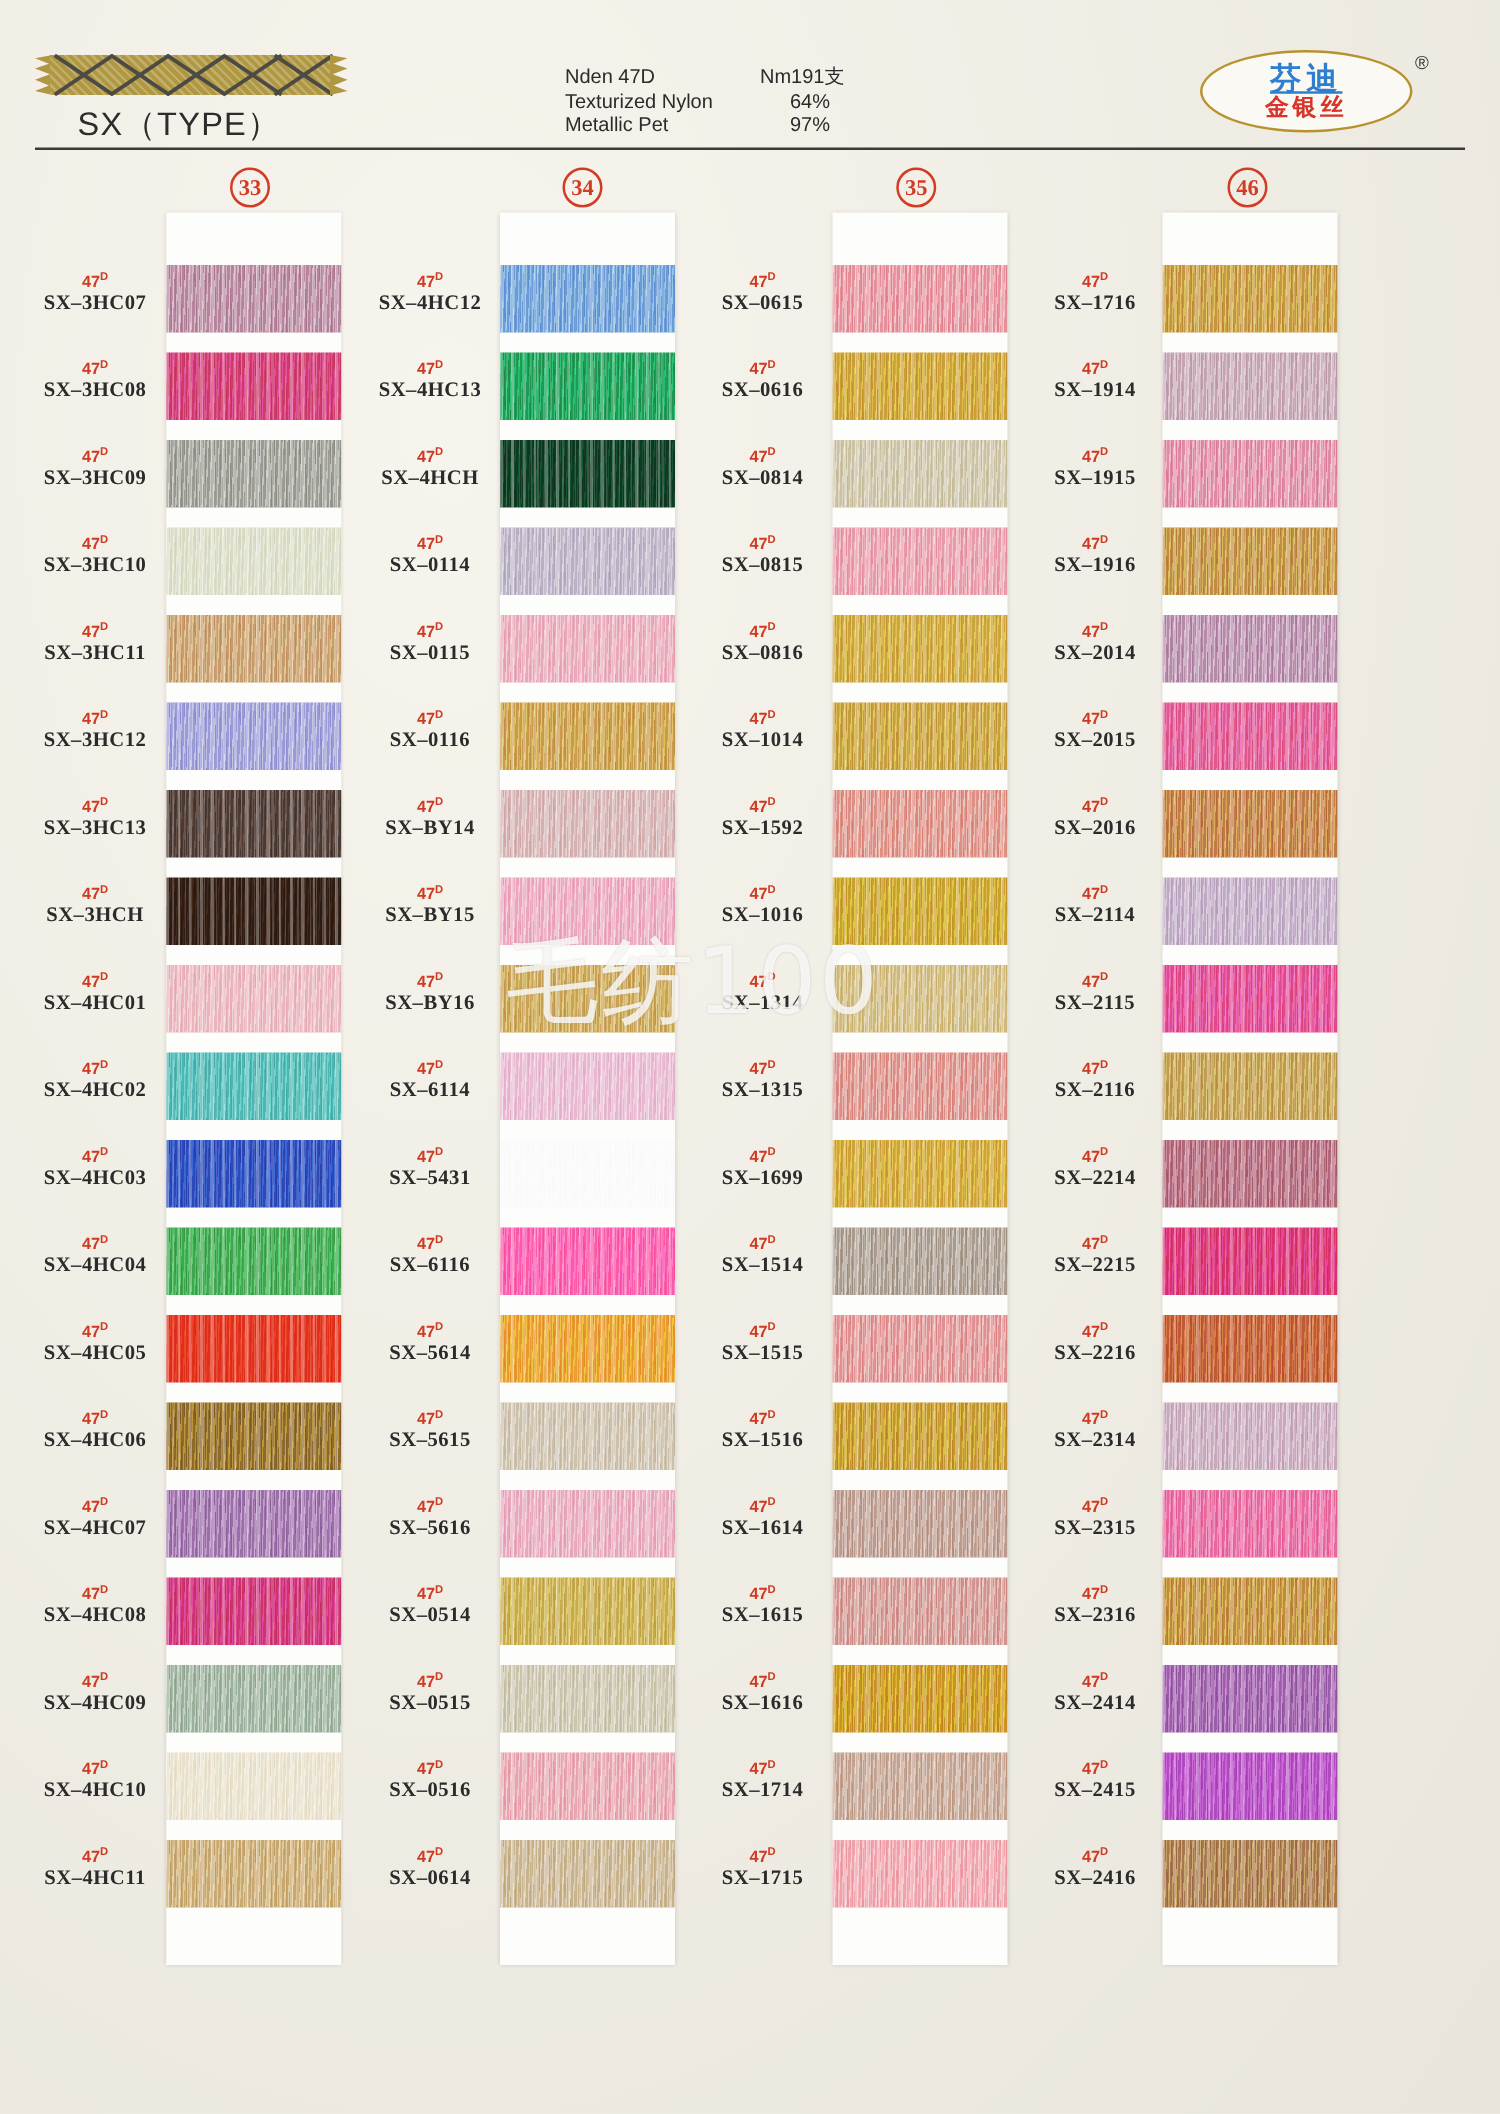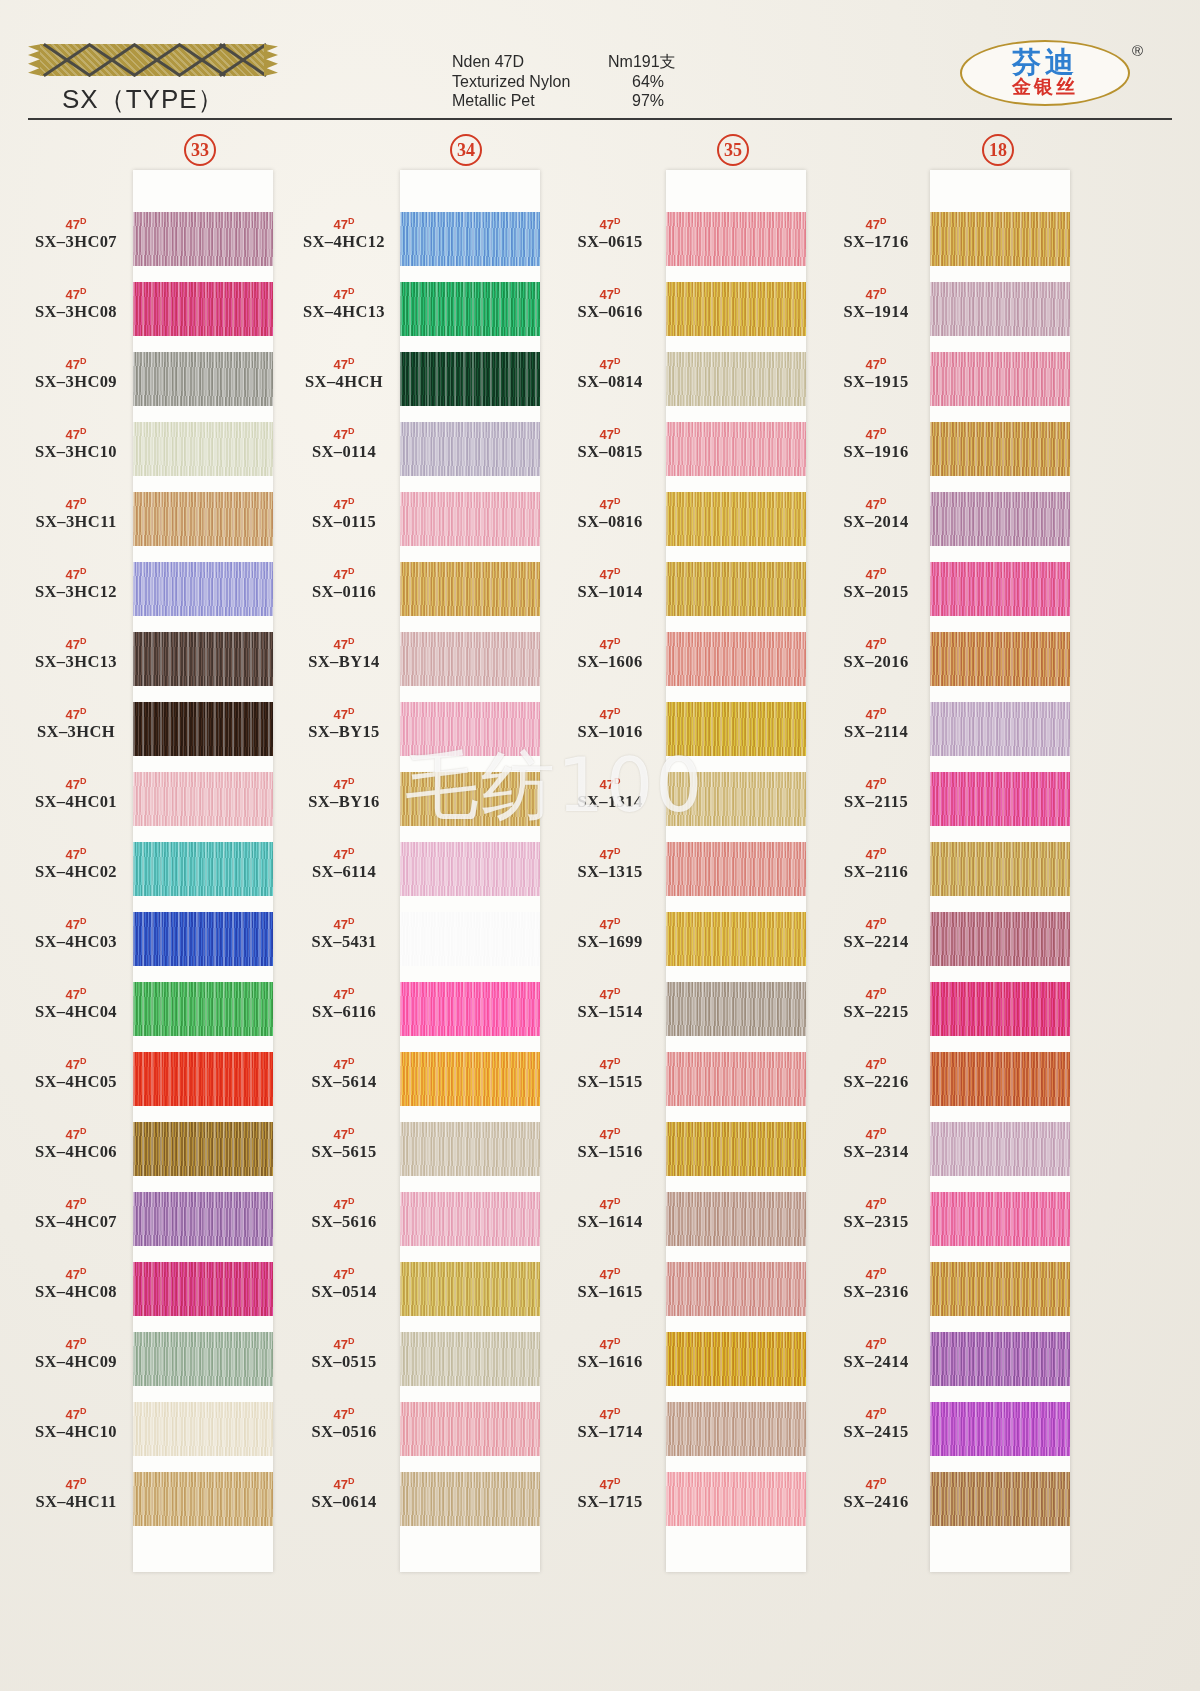--- a/index.html
+++ b/index.html
@@ -67,23 +67,24 @@
     width: 170px; height: 66px;
   }
   .logo-oval {
     position: absolute; inset: 0;
     border: 2.5px solid #b8922f; border-radius: 50%;
     background: #fbf9f4;
     display: flex; flex-direction: column;
     align-items: center; justify-content: center;
   }
   .logo-cn-top {
-    font-size: 29px; color: #2f7fd0; letter-spacing: 4px;
+    font-size: 25px; color: #2f7fd0; letter-spacing: 4px;
     font-weight: bold; line-height: 27px;
     font-family: "DejaVu Sans", sans-serif;
+    text-decoration: underline;
   }
   .logo-cn-bot {
     font-size: 19px; color: #d8342a; letter-spacing: 3px;
     font-weight: bold; line-height: 21px;
     font-family: "DejaVu Sans", sans-serif;
   }
   .logo-r {
     position: absolute; left: 172px; top: 2px;
     font-size: 15px; color: #333;
   }
@@ -545,21 +546,21 @@
         <div class="label" style="left: 546px; top: 324px;">
           <span class="den"><span>47</span><sup>D</sup></span>
           <span class="code">SX–0816</span>
         </div>
         <div class="label" style="left: 546px; top: 394px;">
           <span class="den"><span>47</span><sup>D</sup></span>
           <span class="code">SX–1014</span>
         </div>
         <div class="label" style="left: 546px; top: 464px;">
           <span class="den"><span>47</span><sup>D</sup></span>
-          <span class="code">SX–1606</span>
+          <span class="code">SX–1592</span>
         </div>
         <div class="label" style="left: 546px; top: 534px;">
           <span class="den"><span>47</span><sup>D</sup></span>
           <span class="code">SX–1016</span>
         </div>
         <div class="label" style="left: 546px; top: 604px;">
           <span class="den"><span>47</span><sup>D</sup></span>
           <span class="code">SX–1314</span>
         </div>
         <div class="label" style="left: 546px; top: 674px;">
@@ -674,21 +675,21 @@
           <div class="swatch" title="SX–1714" style="top: 1232px; background: rgb(195, 162, 144);">
             <div class="tex"></div>
             <div class="glint"></div>
           </div>
           <div class="swatch" title="SX–1715" style="top: 1302px; background: rgb(240, 162, 171);">
             <div class="tex"></div>
             <div class="glint"></div>
           </div>
         </div>
       </div>
-      <div class="badge" style="left: 982px;">18</div>
+      <div class="badge" style="left: 982px;">46</div>
       <div class="col" style="left: 0px;">
         <div class="label" style="left: 812px; top: 44px;">
           <span class="den"><span>47</span><sup>D</sup></span>
           <span class="code">SX–1716</span>
         </div>
         <div class="label" style="left: 812px; top: 114px;">
           <span class="den"><span>47</span><sup>D</sup></span>
           <span class="code">SX–1914</span>
         </div>
         <div class="label" style="left: 812px; top: 184px;">

